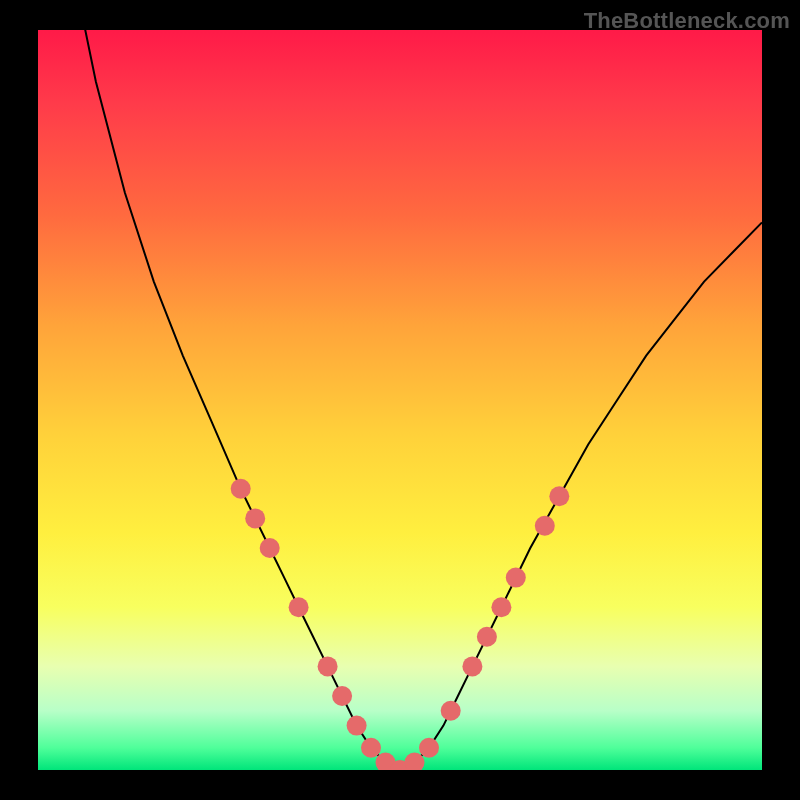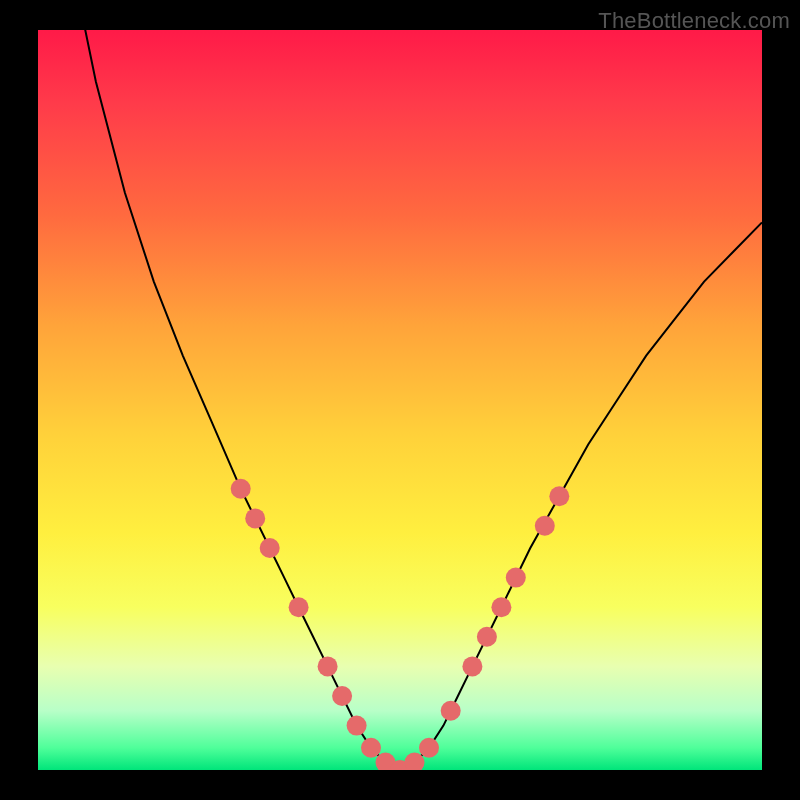--- a/index.html
+++ b/index.html
@@ -35,21 +35,21 @@
       #4fff9a 97%,
       #00e57a 100%
     );
   }
   .watermark {
     position: absolute;
     top: 8px;
     right: 10px;
     font-family: Arial, Helvetica, sans-serif;
     font-size: 22px;
-    font-weight: 400;
+    font-weight: 700;
     color: #555;
     letter-spacing: 0.2px;
   }
   svg.overlay {
     position: absolute;
     left: 0;
     top: 0;
     width: 724px;
     height: 740px;
   }

